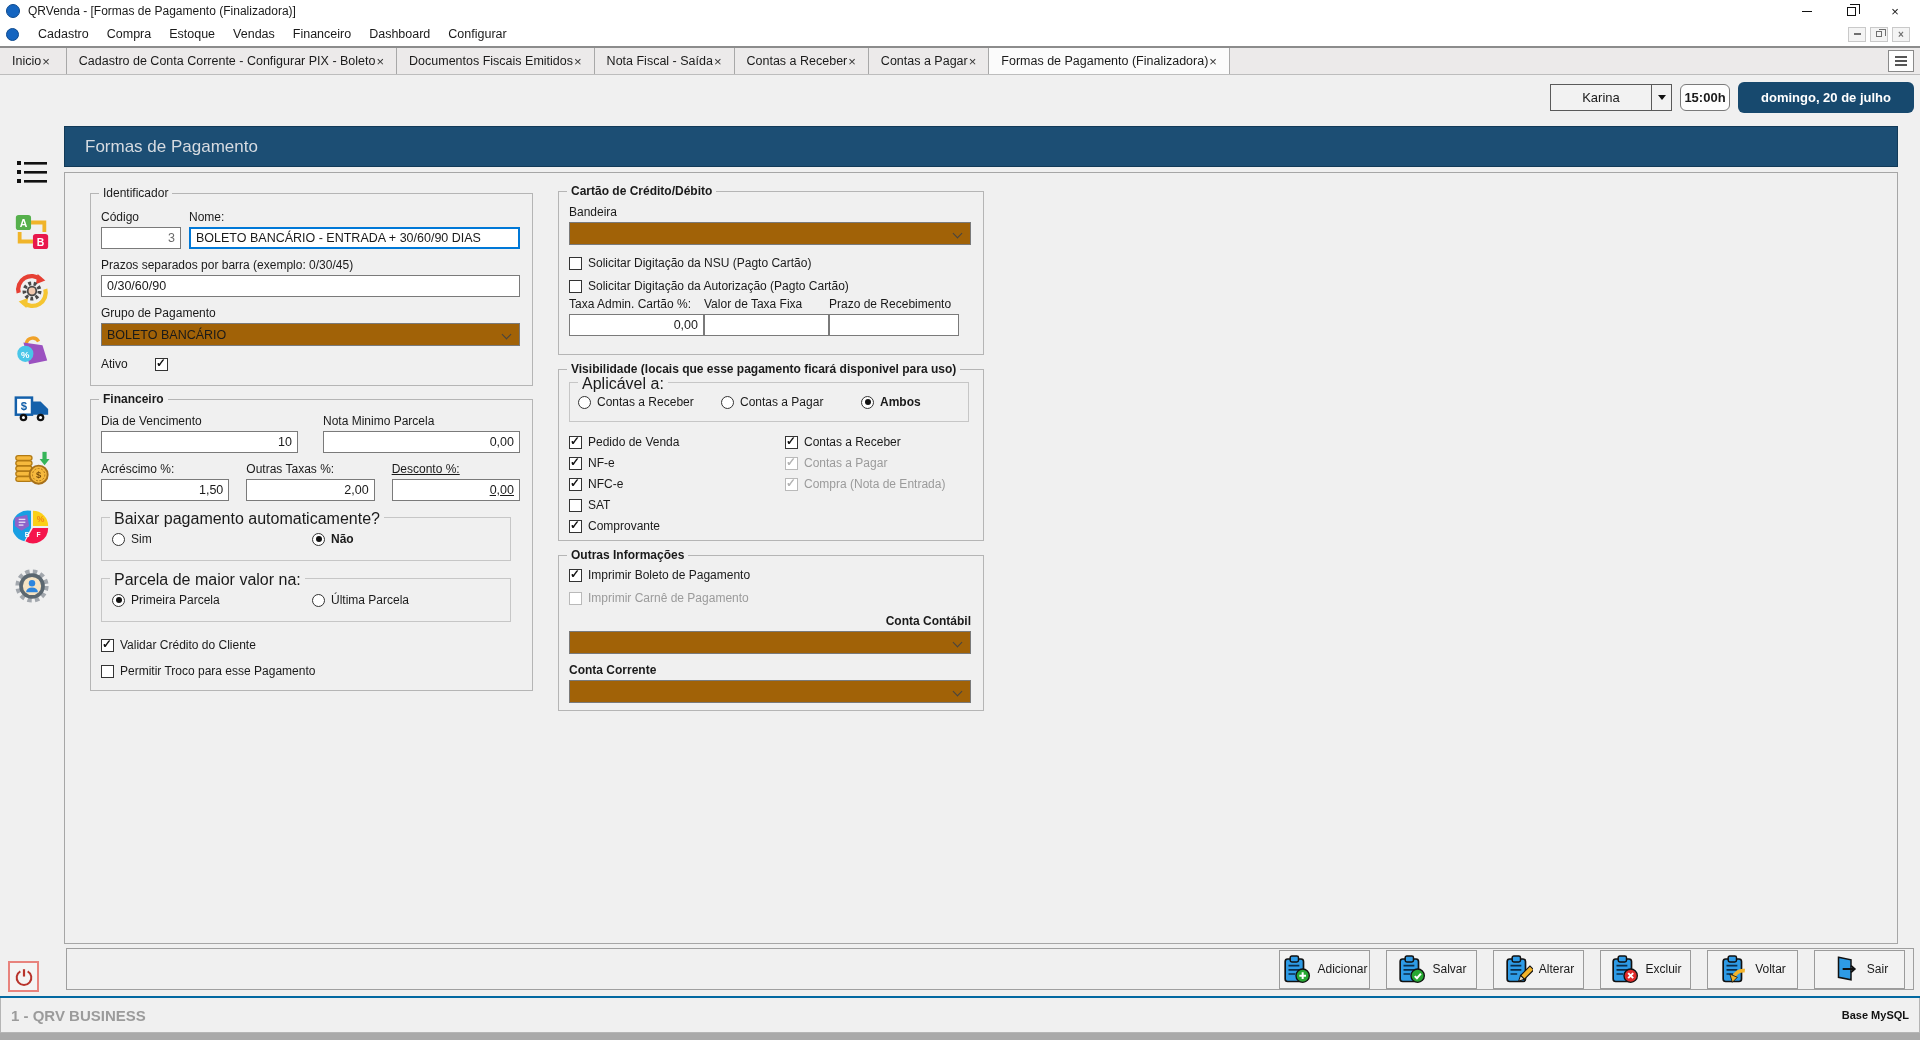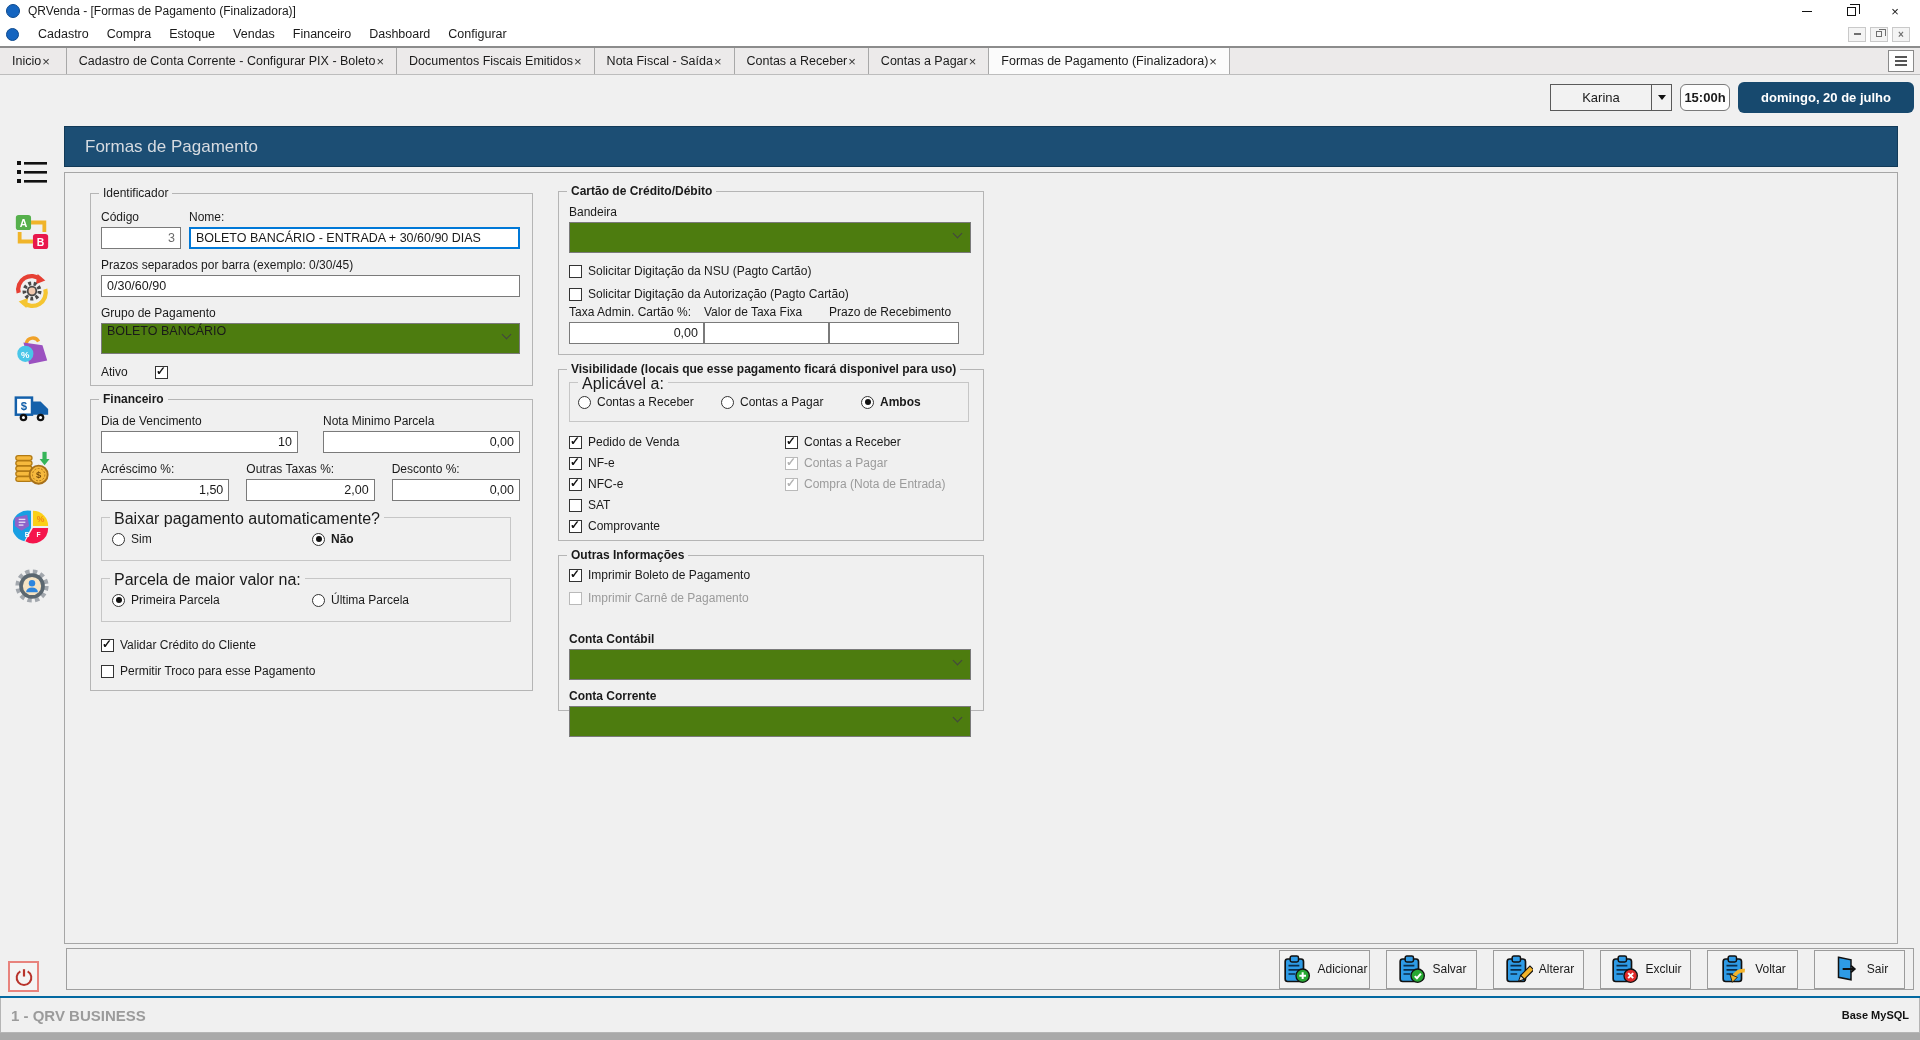--- a/index.html
+++ b/index.html
@@ -67,22 +67,22 @@
   .gbox { position:absolute; border:1px solid #b5b5b5; background:#f0f0f0; }
   .gbox > .legend { position:absolute; top:-8px; left:8px; background:#f0f0f0; padding:0 4px; font-size:12px; }
   .legend.b { font-weight:bold; }
   .flabel { font-size:12px; display:block; }
   .flabel.b { font-weight:bold; }
   .tinput { height:22px; border:1px solid #7a7a7a; background:#fff; font-size:12.5px; display:flex;
     align-items:center; padding:0 5px; }
   .tinput.num { justify-content:flex-end; }
   .tinput.focus { border:2px solid #0078d7; }
   .tinput.ro { color:#6a6a6a; justify-content:flex-end; }
-  .sel { height:31px; border:1px solid #7a7a7a; background:#4d7c0f; font-size:12.5px; display:flex;
-    align-items:flex-start; padding:0 22px 0 5px; position:relative; }
+  .sel { height:23px; border:1px solid #7a7a7a; background:#a16207; font-size:12.5px; display:flex;
+    align-items:center; padding:0 22px 0 5px; position:relative; }
   .sel .chev { position:absolute; right:9px; top:7px; width:7px; height:7px; border-right:1.4px solid #444;
     border-bottom:1.4px solid #444; transform:rotate(45deg); }
   .cbrow { display:flex; align-items:center; gap:6px; cursor:default; }
   .cb { width:13px; height:13px; border:1px solid #333; background:#fff; flex:0 0 auto; position:relative; }
   .cb.on::after { content:"✓"; position:absolute; left:0px; top:-3px; font-size:12px; font-weight:bold; color:#111; }
   .cblabel { font-size:12px; }
   .cbrow.disabled .cb { border-color:#b9b9b9; }
   .cbrow.disabled .cb.on::after { color:#b3b3b3; }
   .cbrow.disabled .cblabel { color:#9b9b9b; }
   .rbrow { display:flex; align-items:center; gap:6px; cursor:default; }
@@ -336,21 +336,21 @@
           </div>
           <div style="display:flex; gap:17px; margin-top:9px;">
             <div style="width:129px;">
               <span class="flabel">Acréscimo %:</span>
               <div class="tinput num" style="margin-top:3px;">1,50</div>
             </div>
             <div style="width:129px;">
               <span class="flabel">Outras Taxas %:</span>
               <div class="tinput num" style="margin-top:3px;">2,00</div>
             </div>
-            <div style="width:129px;">
+            <div style="width:129px;text-decoration:underline;">
               <span class="flabel">Desconto %:</span>
               <div class="tinput num" style="margin-top:3px;">0,00</div>
             </div>
           </div>
           <div class="subbox" style="margin-top:16px; width:410px; height:44px; padding:14px 10px 0 10px;">
             <span class="slegend">Baixar pagamento automaticamente?</span>
             <div style="display:flex;">
               <div class="rbrow" style="width:200px;">
                 <span class="rb"></span>
                 <span class="rblabel">Sim</span>
@@ -477,21 +477,21 @@
         <div class="gbox" style="left:493px; top:382px; width:426px; height:156px; padding:12px 12px 0 10px;">
           <span class="legend b">Outras Informações</span>
           <div class="cbrow">
             <span class="cb on"></span>
             <span class="cblabel">Imprimir Boleto de Pagamento</span>
           </div>
           <div class="cbrow disabled" style="margin-top:9px;">
             <span class="cb"></span>
             <span class="cblabel">Imprimir Carnê de Pagamento</span>
           </div>
-          <span class="flabel b" style="margin-top:27px;">Conta Contábil</span>
+          <span class="flabel b" style="margin-top:9px;text-align:right;">Conta Contábil</span>
           <div class="sel" style="margin-top:3px;">
             <span></span>
             <span class="chev"></span>
           </div>
           <span class="flabel b" style="margin-top:9px;">Conta Corrente</span>
           <div class="sel" style="margin-top:3px;">
             <span></span>
             <span class="chev"></span>
           </div>
         </div>

